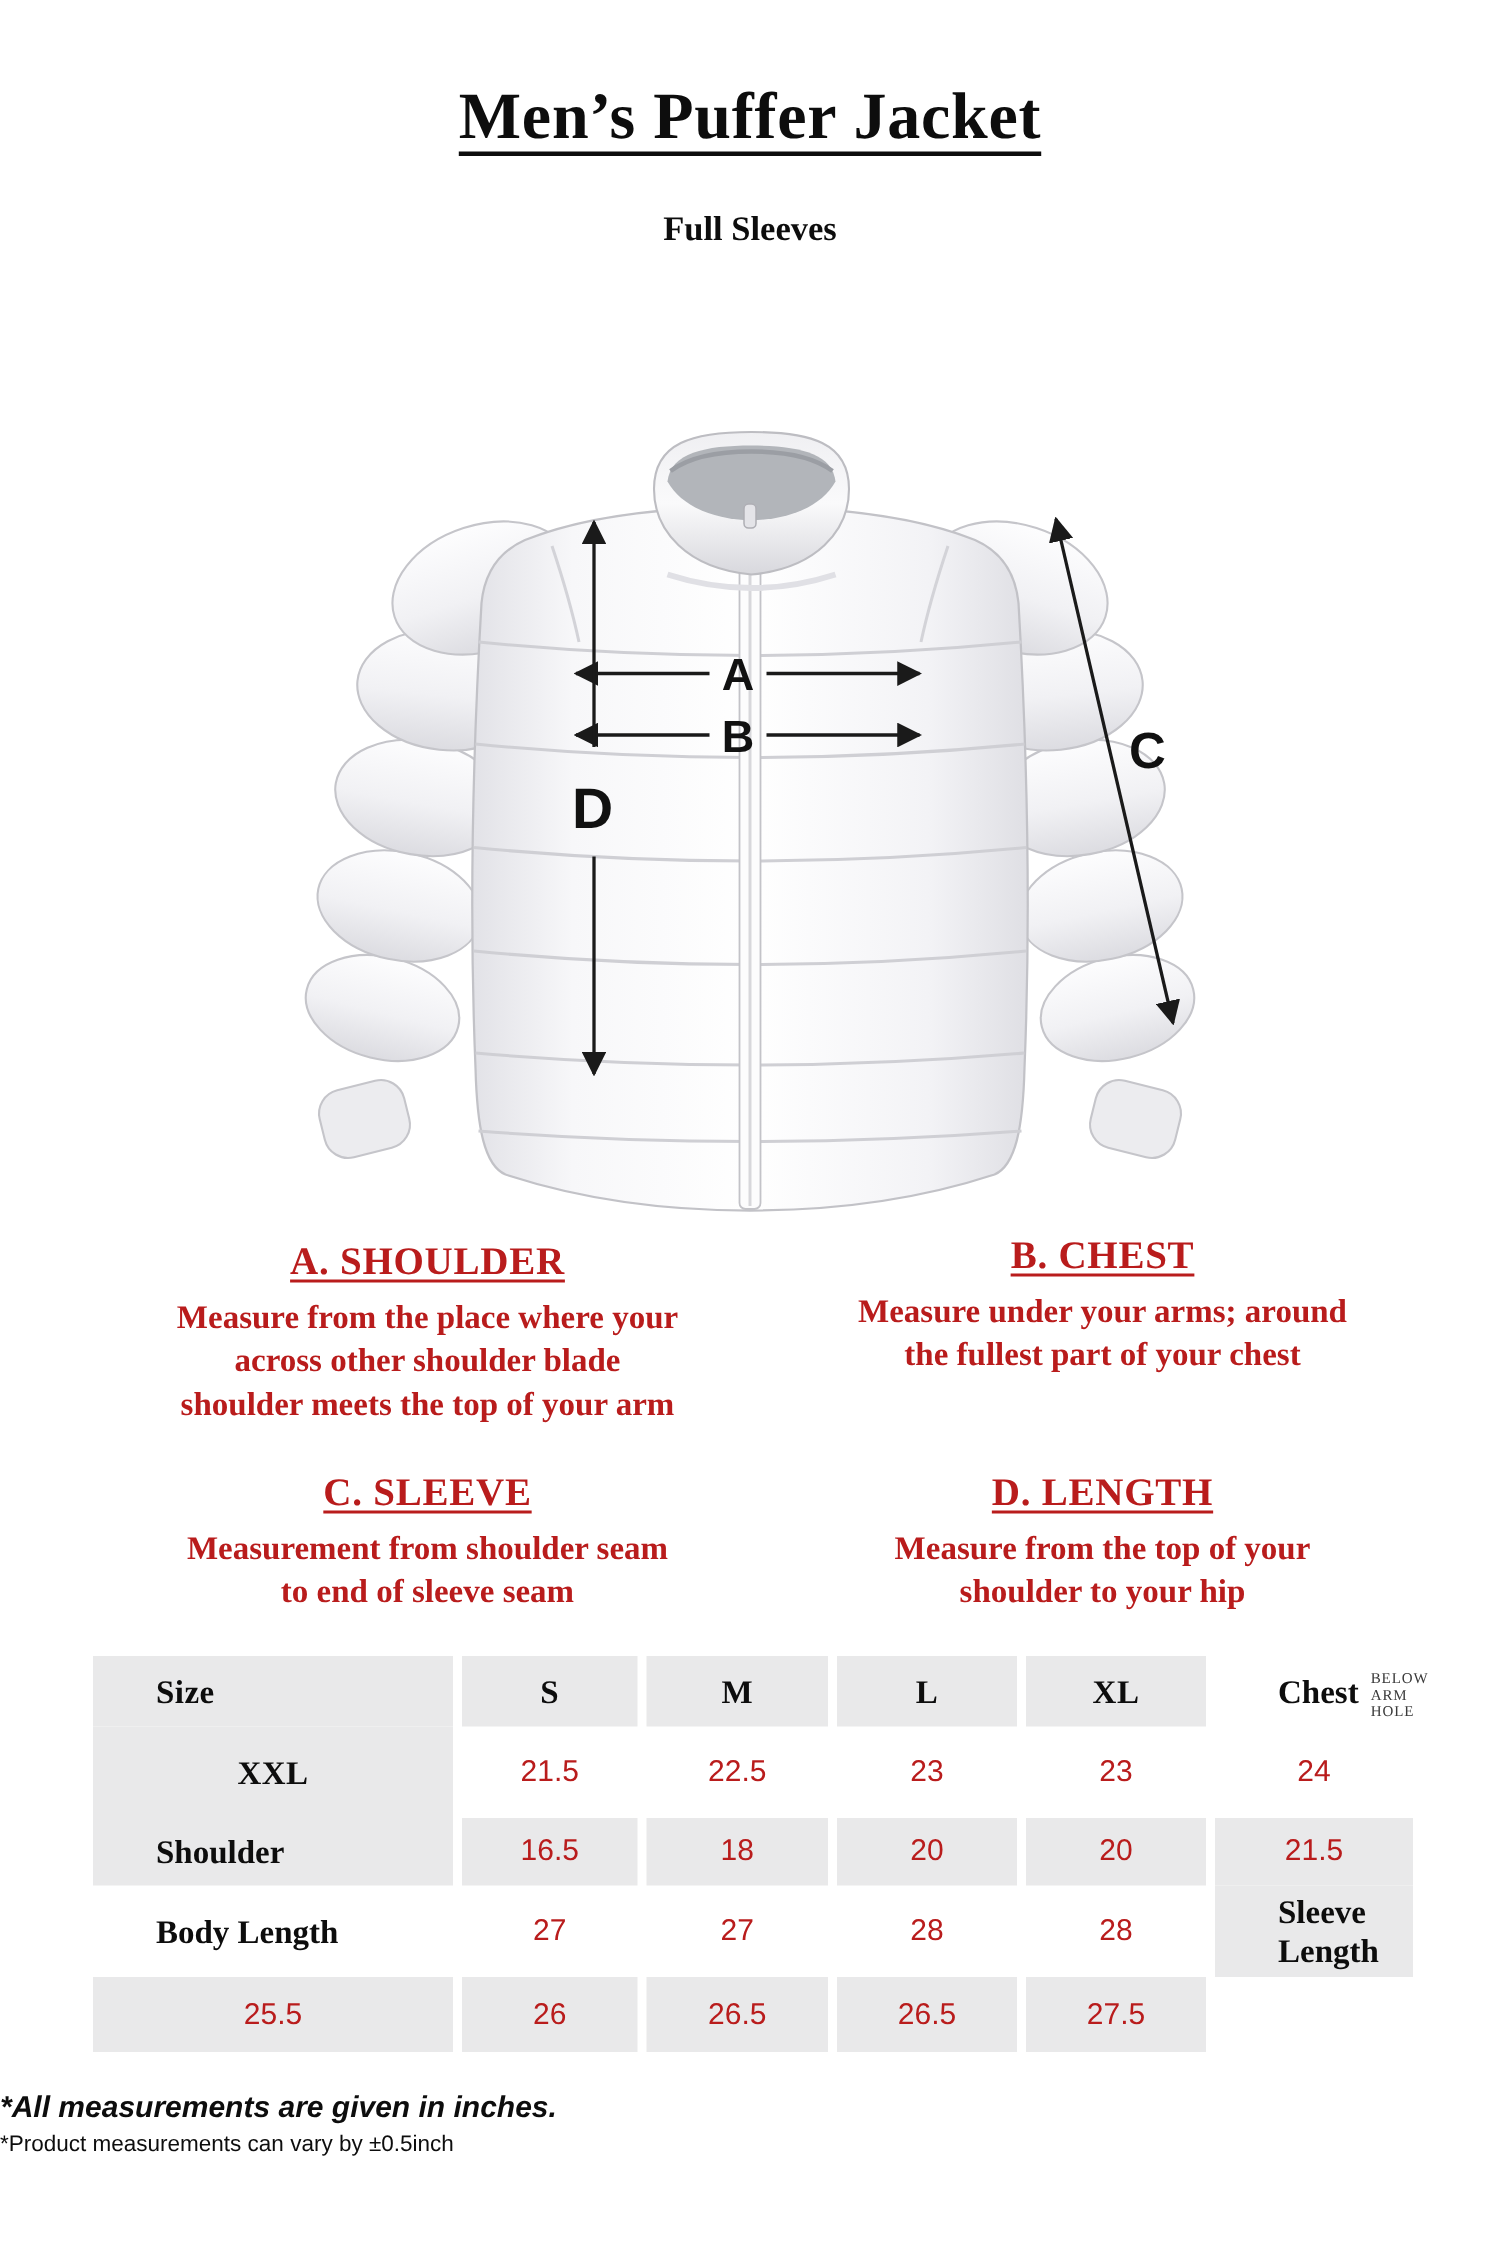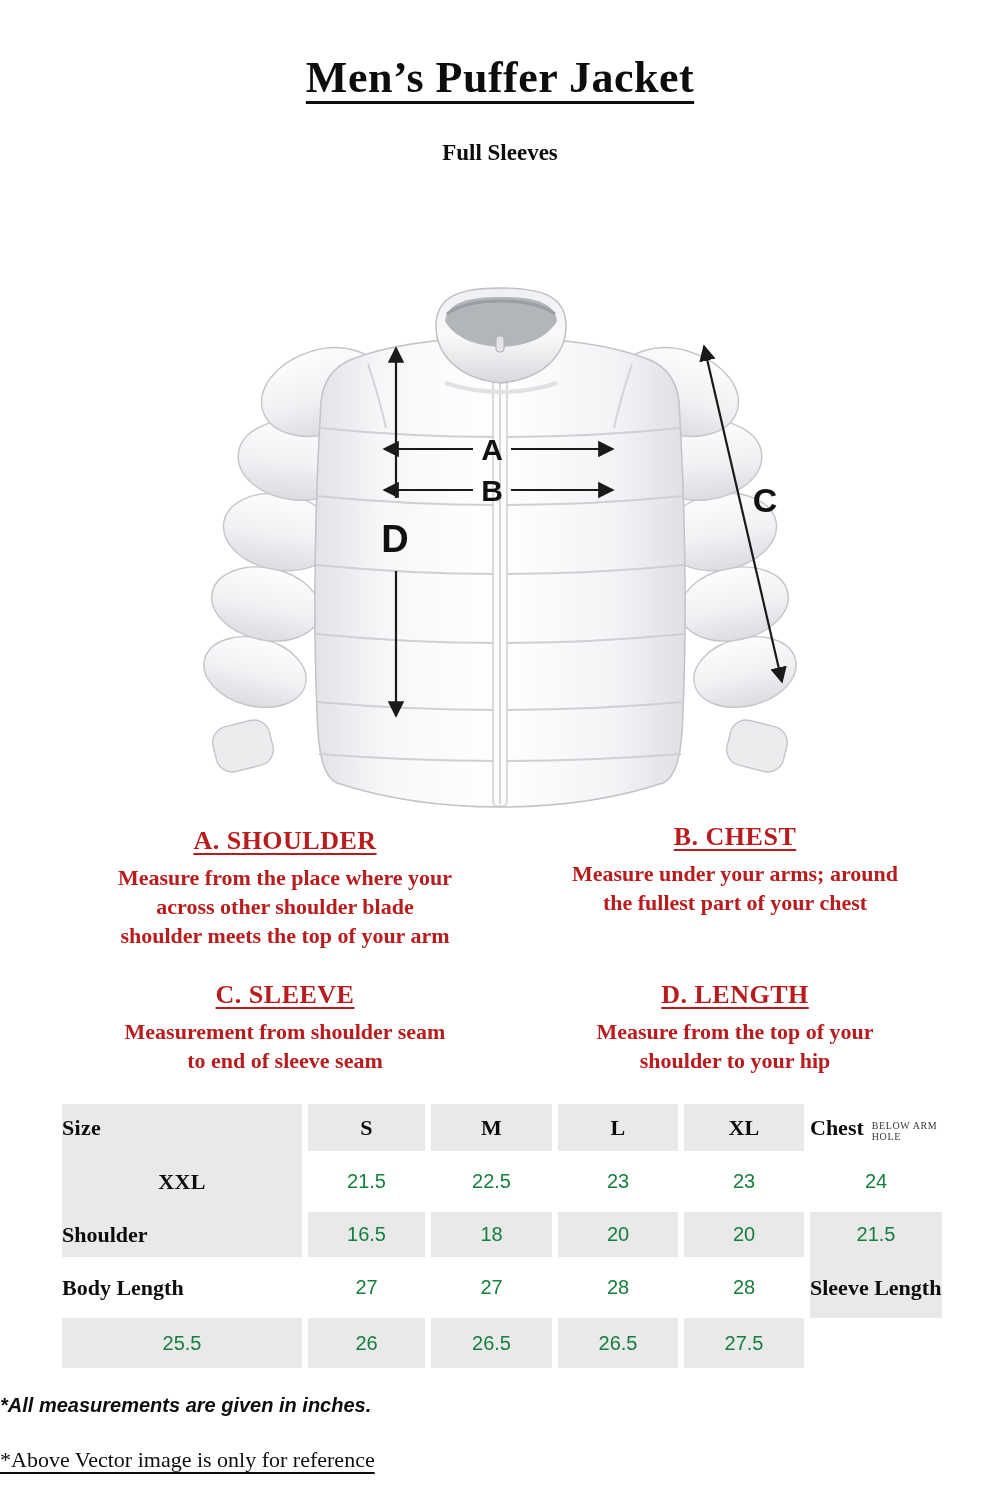--- a/index.html
+++ b/index.html
@@ -14,23 +14,23 @@
   .instr{position:absolute;text-align:center;font-family:"Liberation Serif",serif;font-weight:bold;color:#b91c1c;}
   .instr-heading{font-size:26px;text-decoration:underline;text-decoration-thickness:2px;
                  text-underline-offset:4px;margin-bottom:7px;letter-spacing:0.5px;}
   .instr-line{font-size:22px;line-height:29px;}
   .size-table{position:absolute;left:62px;top:1104px;display:grid;
               grid-template-columns:240px 117px 121px 120px 120px 132px;
               grid-template-rows:47px 61px 45px 61px 50px;
               column-gap:6px;row-gap:0;font-family:"Liberation Serif",serif;}
   .cell{display:flex;align-items:center;justify-content:center;}
   .cell.gray{background:#e9e9ea;}
-  .cell.labelc{justify-content:flex-start;font-weight:bold;font-size:22px;}
+  .cell.labelc{justify-content:flex-start;padding-left:42px;font-weight:bold;font-size:22px;}
   .cell.head{font-weight:bold;font-size:22px;letter-spacing:0.3px;}
-  .cell.num{font-family:"Liberation Sans",sans-serif;font-size:20px;color:#15803d;}
+  .cell.num{font-family:"Liberation Sans",sans-serif;font-size:20px;color:#b91c1c;}
   .suffix{font-size:10px;margin-left:8px;letter-spacing:0.6px;color:#3a3a3a;font-weight:normal;align-self:center;padding-top:6px;}
   .fn{position:absolute;left:0;width:100%;text-align:left;}
   .fn1{top:1394px;font-family:"Liberation Sans",sans-serif;font-weight:bold;font-style:italic;font-size:20px;}
   .fn2{top:1421px;font-family:"Liberation Sans",sans-serif;font-size:15px;}
   .fn3{top:1447px;font-family:"Liberation Serif",serif;font-size:22px;
        text-decoration:underline;text-underline-offset:5px;}
 </style>
 </head>
 <body>
 
@@ -197,17 +197,15 @@
       <span>Sleeve Length</span>
     </div>
     <div class="cell gray num">25.5</div>
     <div class="cell gray num">26</div>
     <div class="cell gray num">26.5</div>
     <div class="cell gray num">26.5</div>
     <div class="cell gray num">27.5</div>
   </div>
 
   <div class="fn fn1">*All measurements are given in inches.</div>
-  <div class="fn fn3">
-    <span>*Above Vector image is only for reference</span>
-  </div>
+  <div class="fn fn2">*Product measurements can vary by  ±0.5inch</div>
 
 </div>
 
 </body></html>

